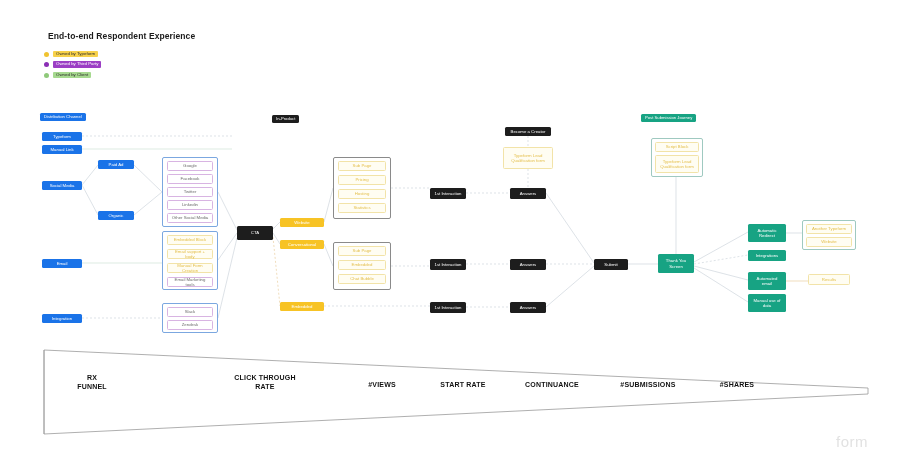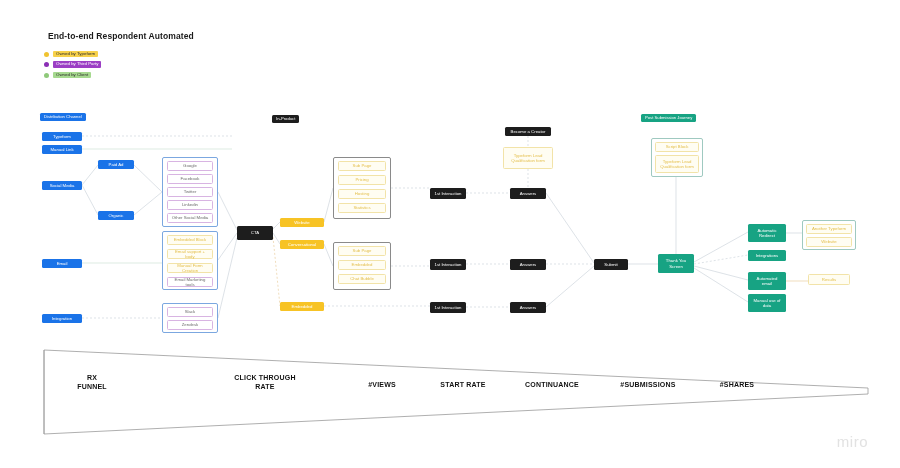--- a/index.html
+++ b/index.html
@@ -55,21 +55,21 @@
   .watermark{
     position:absolute;right:32px;bottom:18px;
     font-size:15px;color:#e2e2e2;letter-spacing:.5px;
   }
 </style>
 </head>
 <body>
 
 <div id="board">
 
-  <div class="title">End-to-end Respondent Automated</div>
+  <div class="title">End-to-end Respondent Experience</div>
 
   <div class="legend">
     <div class="legend-row">
       <span class="legend-dot" style="background:#f0c330"></span>
       <span class="legend-label" style="background:#f7d14a">Owned by Typeform</span>
     </div>
     <div class="legend-row">
       <span class="legend-dot" style="background:#8b2fb5"></span>
       <span class="legend-label" style="background:#9b3fc4;color:#fff">Owned by Third Party</span>
     </div>
@@ -226,15 +226,15 @@
 FUNNEL</div>
     <div class="funnel-label" style="left:168px;top:26px;width:110px">CLICK THROUGH
 RATE</div>
     <div class="funnel-label" style="left:300px;top:33px;width:80px">#VIEWS</div>
     <div class="funnel-label" style="left:376px;top:33px;width:90px">START RATE</div>
     <div class="funnel-label" style="left:460px;top:33px;width:100px">CONTINUANCE</div>
     <div class="funnel-label" style="left:554px;top:33px;width:104px">#SUBMISSIONS</div>
     <div class="funnel-label" style="left:655px;top:33px;width:80px">#SHARES</div>
   </div>
 
-  <div class="watermark">miro</div>
+  <div class="watermark">form</div>
 
 </div>
 
 </body></html>

